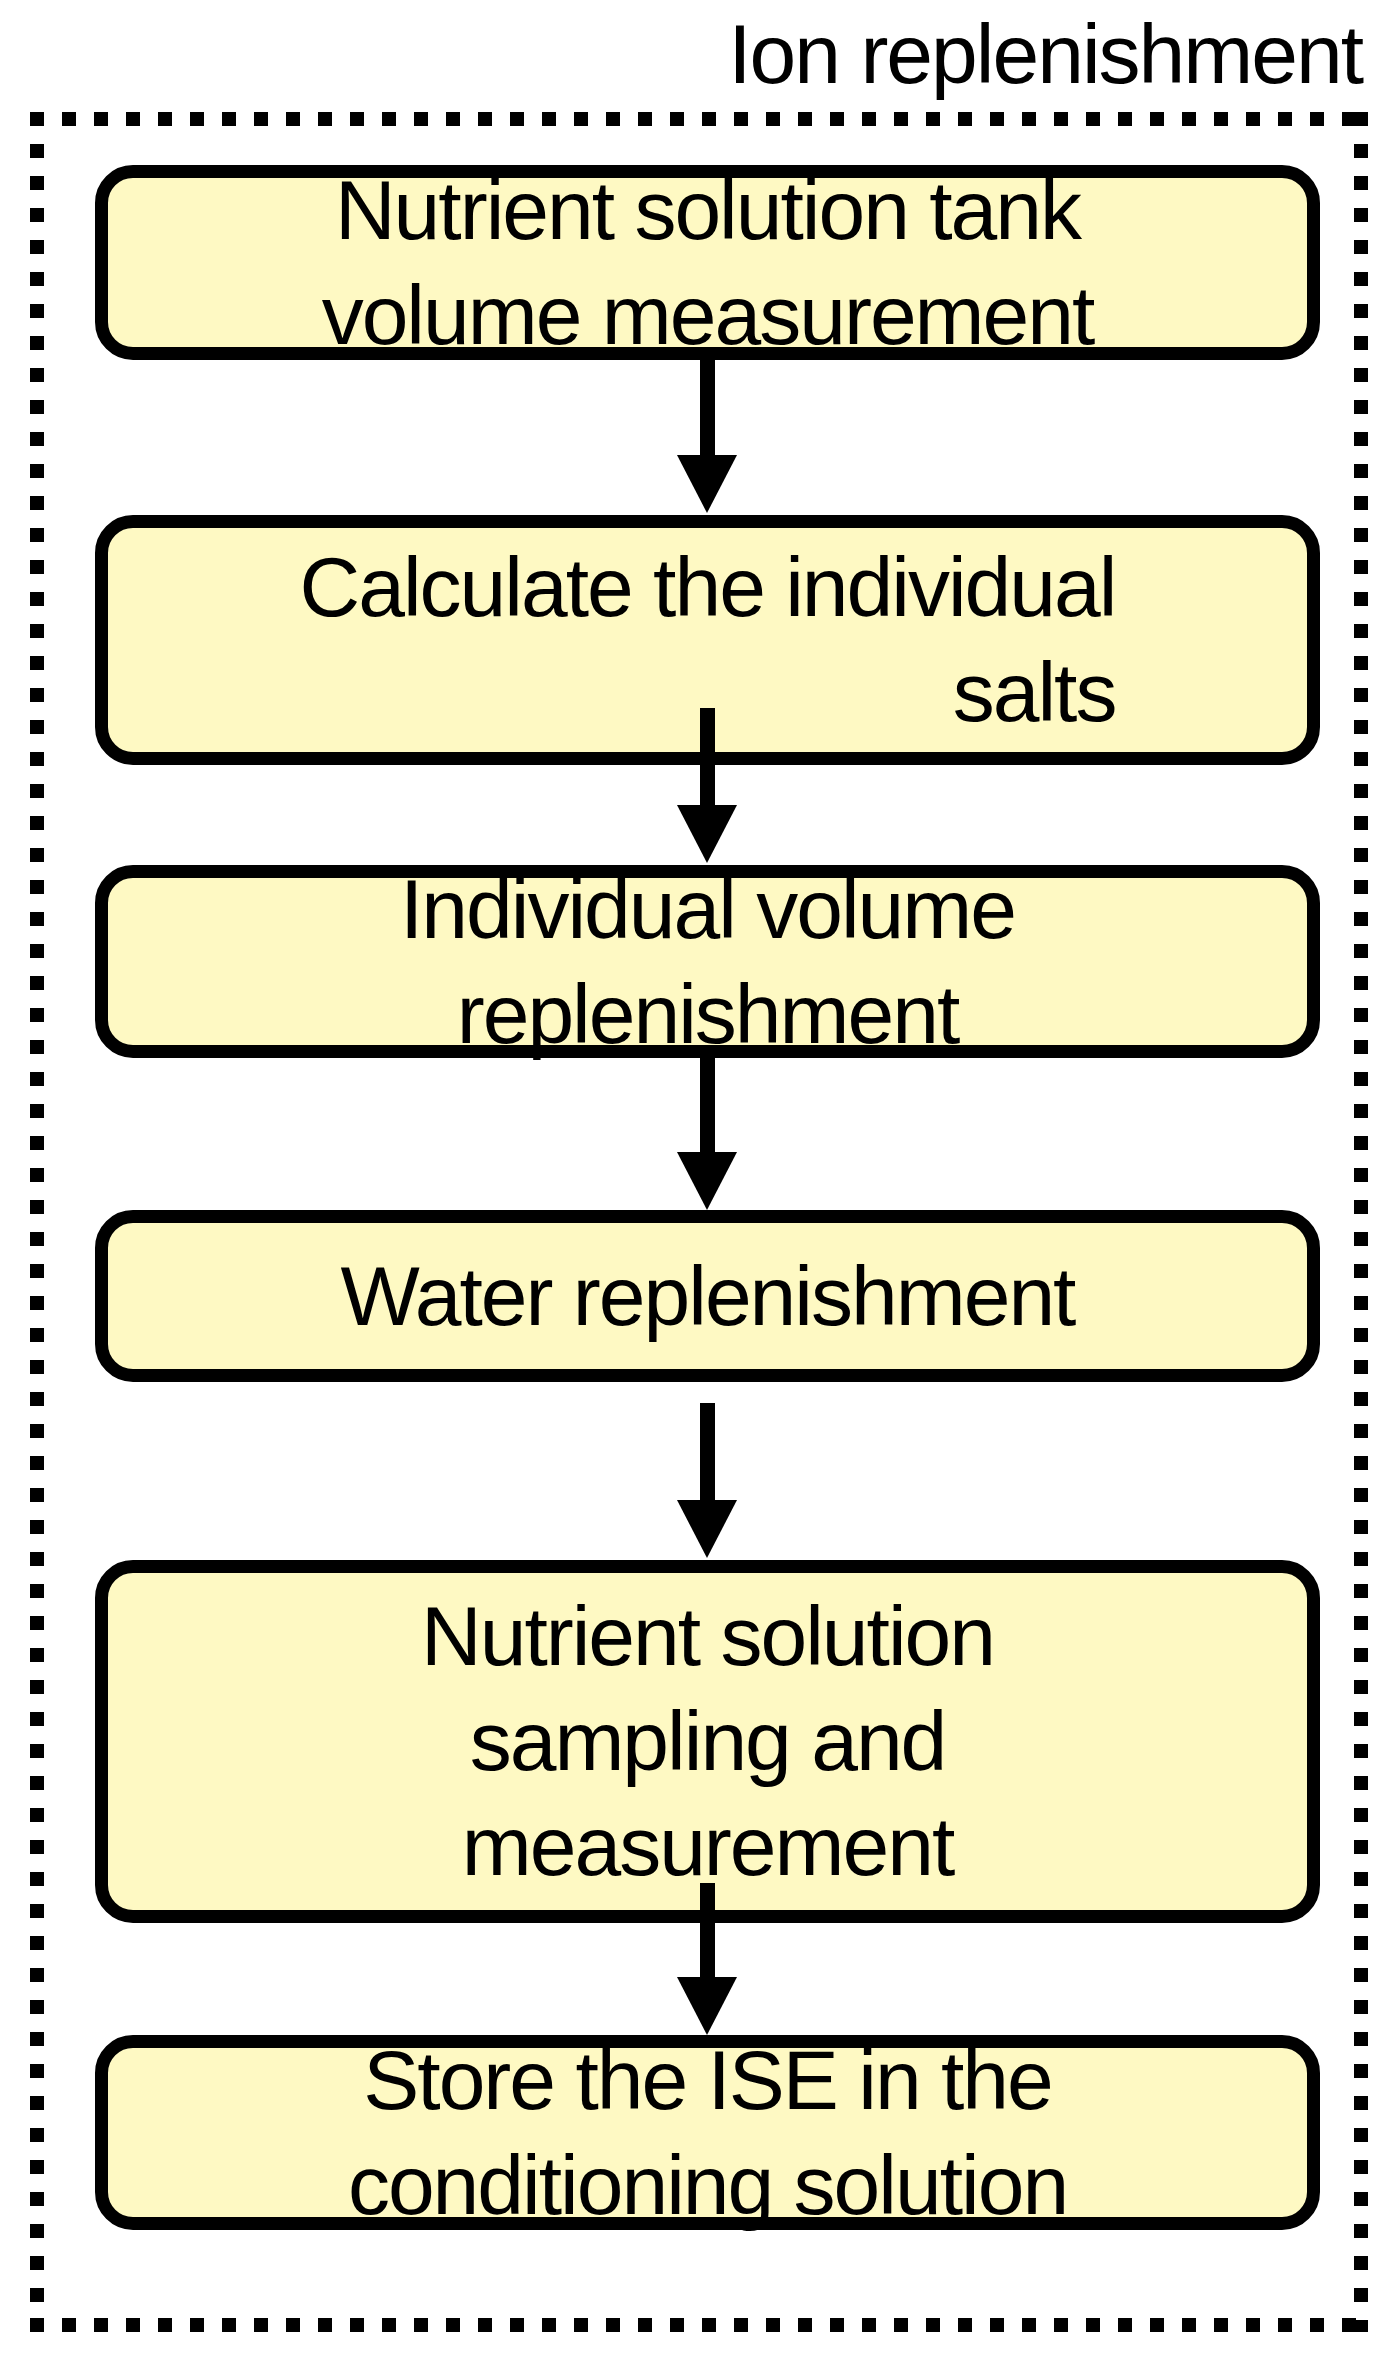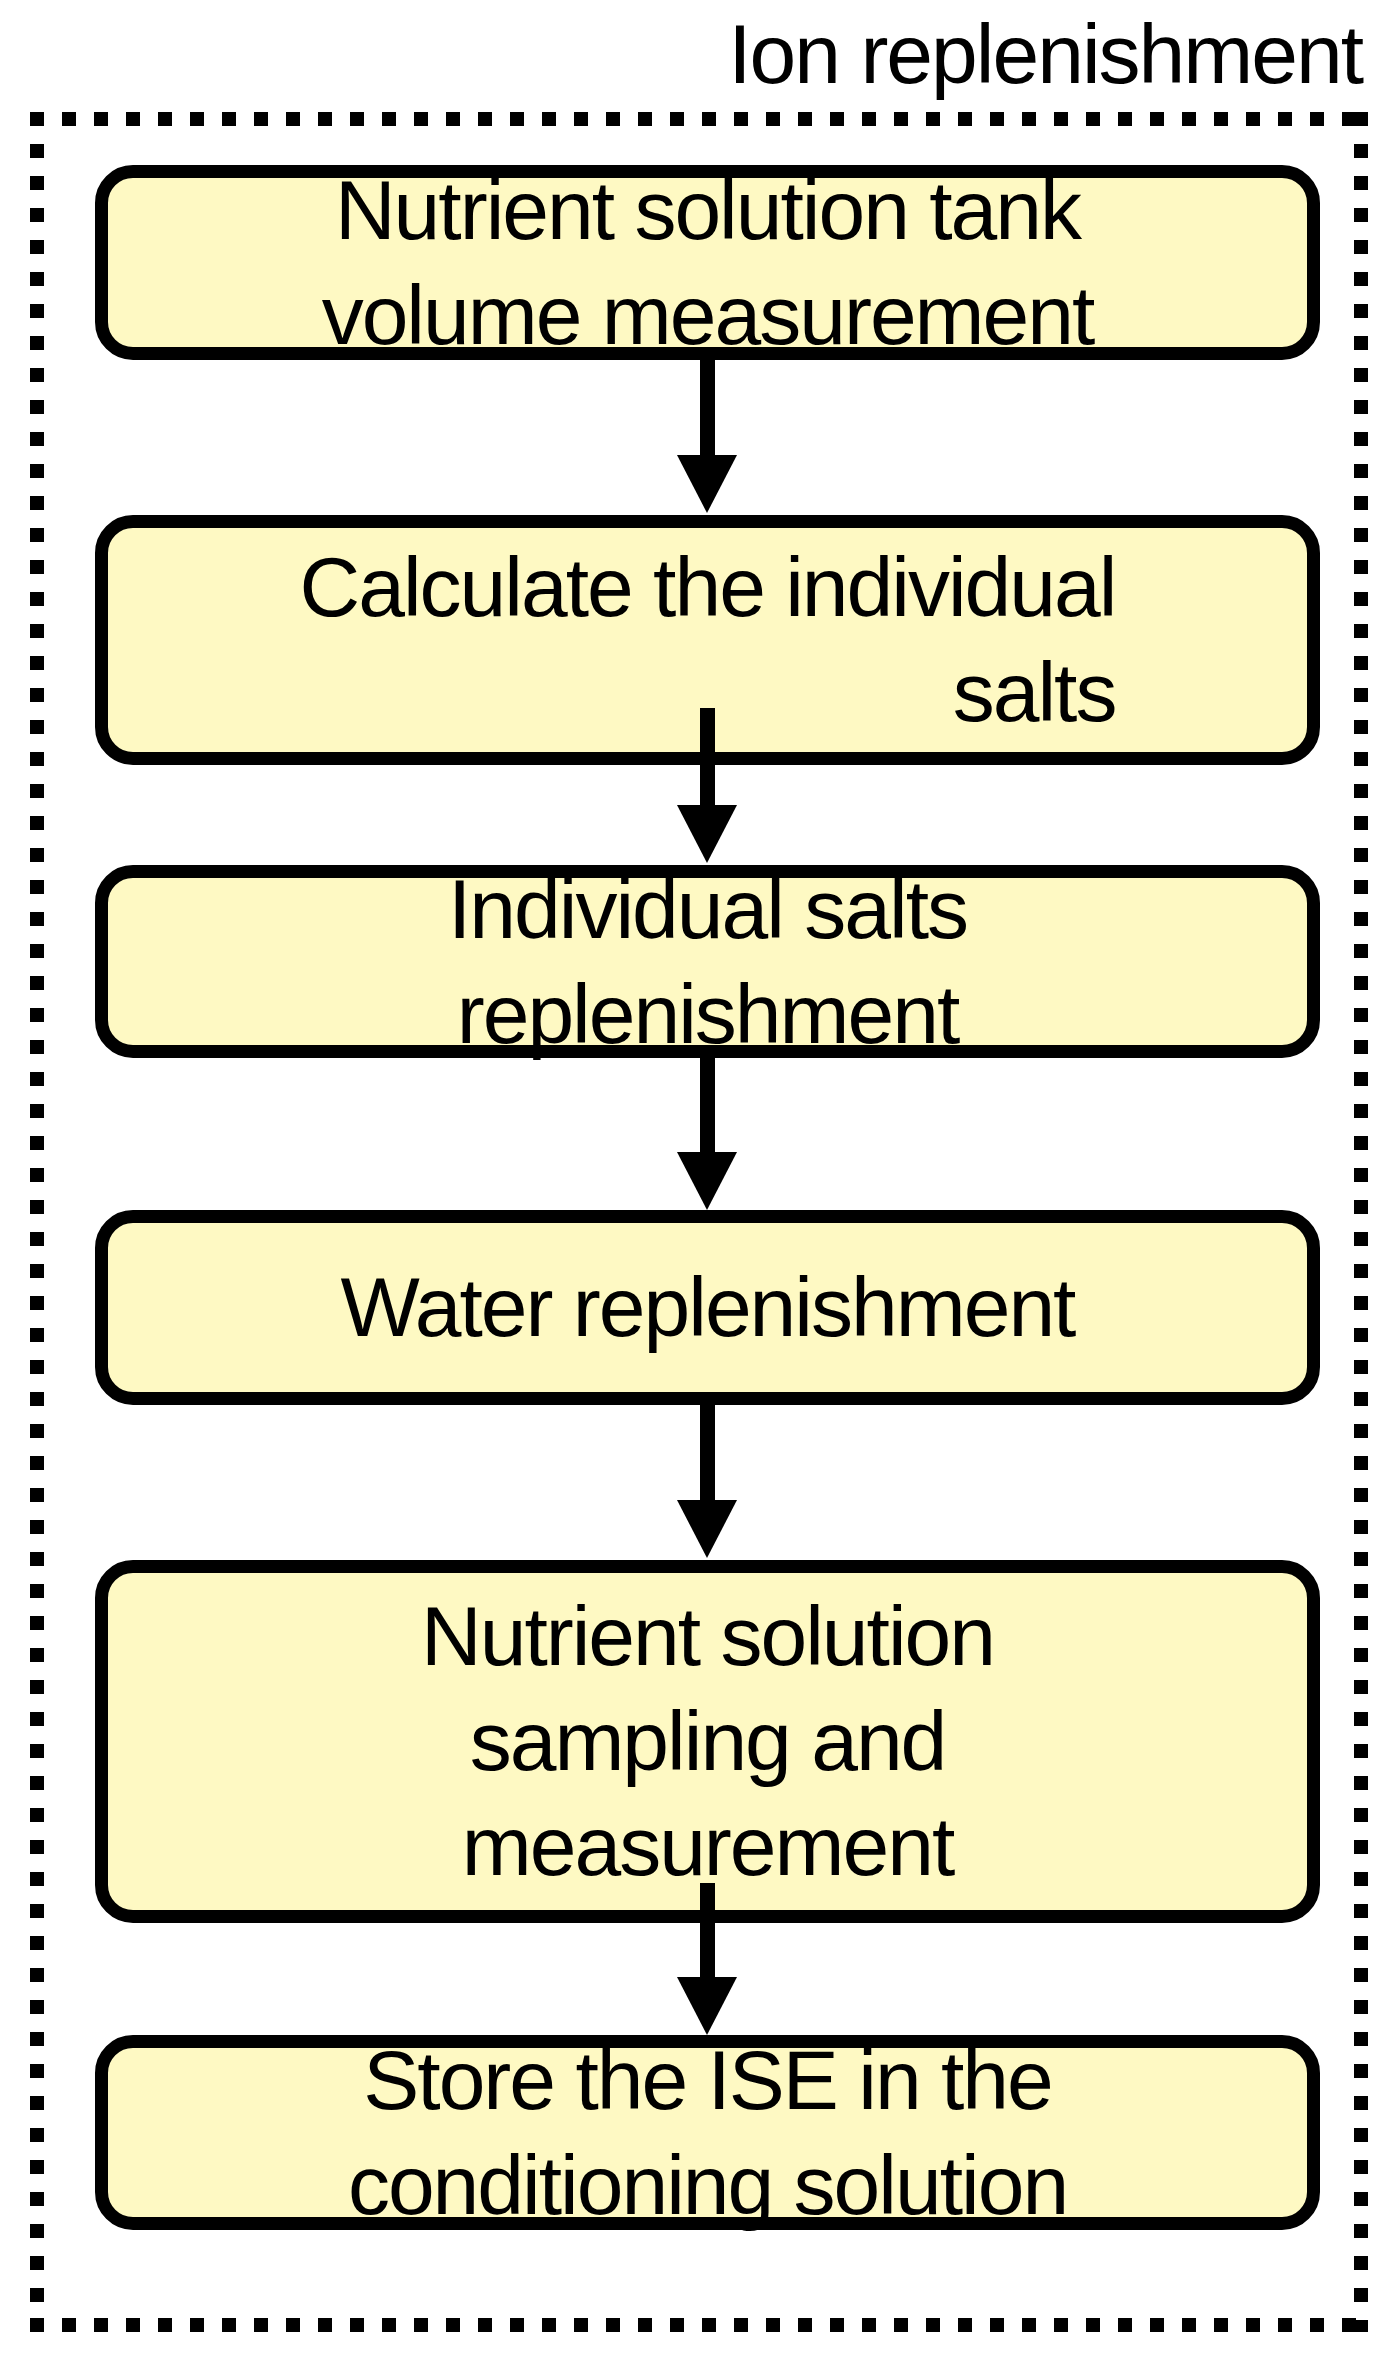--- a/index.html
+++ b/index.html
@@ -63,21 +63,21 @@
     justify-content: center;
     text-align: center;
     font-size: 84px;
     line-height: 105px;
     letter-spacing: -2px;
     white-space: pre-line;
   }
   .step-1 { top: 165px;  height: 195px; }
   .step-2 { top: 515px;  height: 250px; text-align: right; }
   .step-3 { top: 865px;  height: 193px; }
-  .step-4 { top: 1210px; height: 195px; }
+  .step-4 { top: 1210px; height: 172px; }
   .step-5 { top: 1560px; height: 363px; }
   .step-6 { top: 2035px; height: 195px; }
 
   
   .arrow {
     position: absolute;
     left: 677px;
     width: 60px;
     display: flex;
     flex-direction: column;
@@ -122,21 +122,21 @@
 </div>
 
 <div class="step step-2">Calculate the individual
 salts</div>
 
 <div class="arrow arrow-2">
   <div class="shaft"></div>
   <div class="head"></div>
 </div>
 
-<div class="step step-3">Individual salts
+<div class="step step-3">Individual volume
 replenishment</div>
 
 <div class="arrow arrow-3">
   <div class="shaft"></div>
   <div class="head"></div>
 </div>
 
 <div class="step step-4">Water replenishment</div>
 
 <div class="arrow arrow-4">

